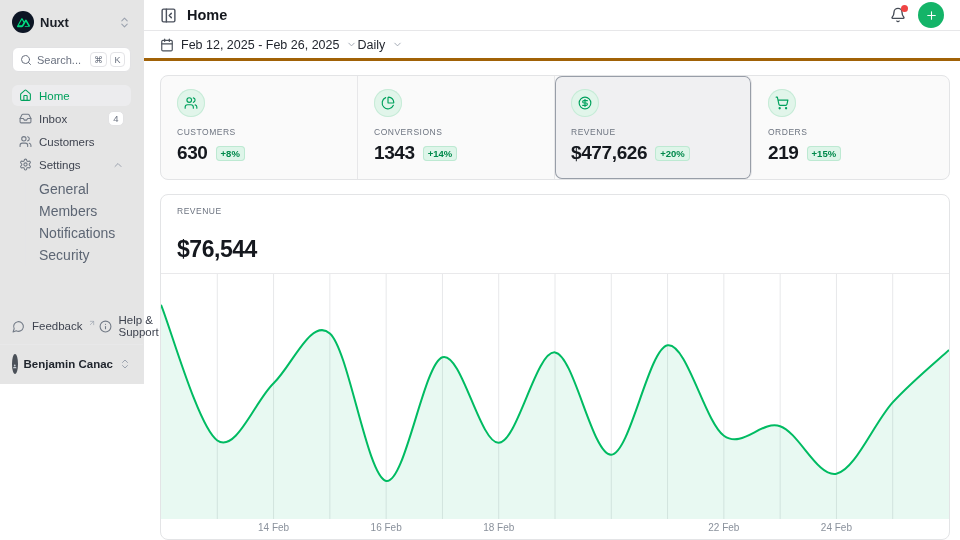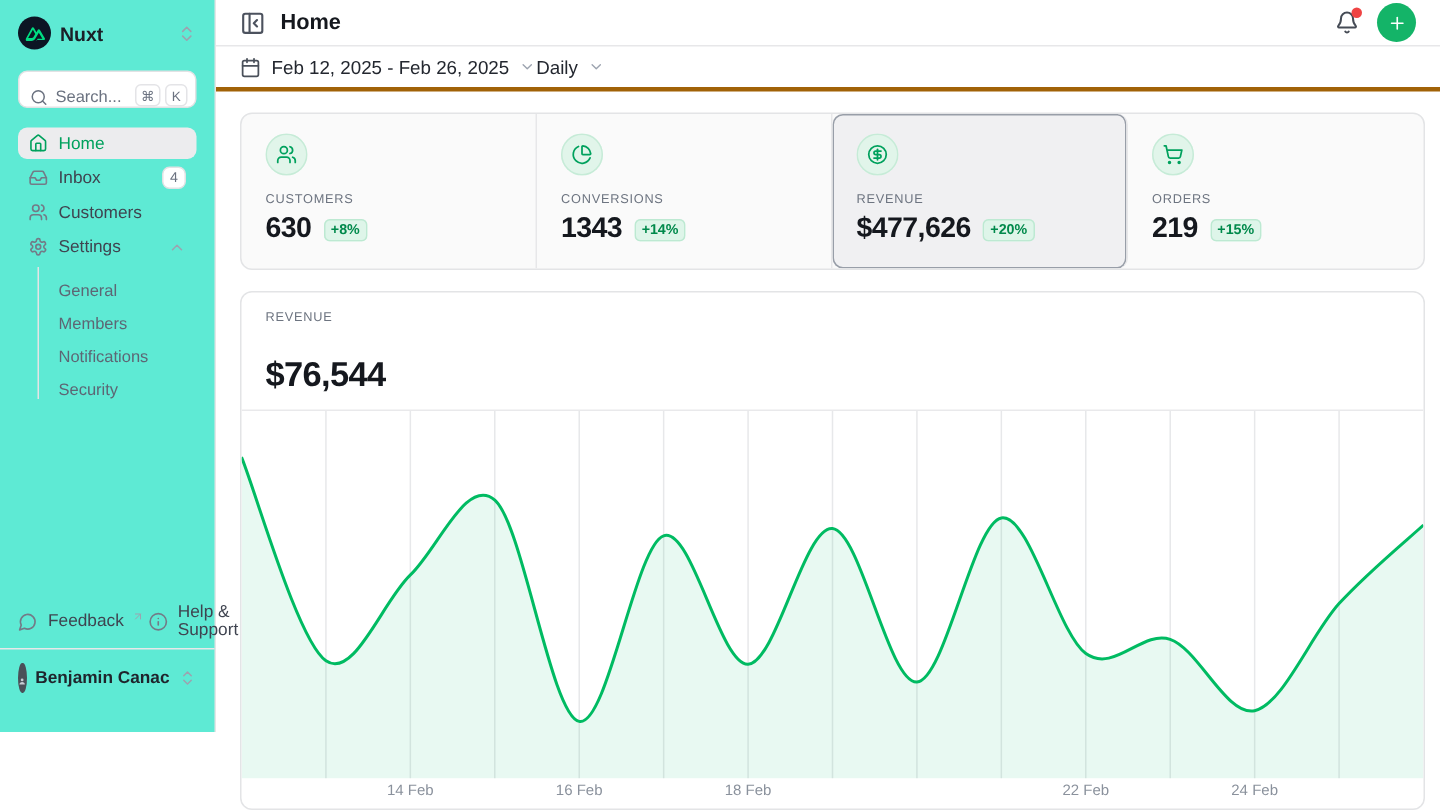--- a/index.html
+++ b/index.html
@@ -1,39 +1,39 @@
 <!DOCTYPE html>
 <html><head>
 <meta charset="utf-8">
 <style>
   * { margin:0; padding:0; box-sizing:border-box; }
   html,body { width:960px; height:540px; overflow:hidden; }
   body { font-family:"Liberation Sans", sans-serif; background:#fff; color:#15181e; display:flex; }
   svg.ic { display:block; fill:none; stroke:currentColor; stroke-width:2; stroke-linecap:round; stroke-linejoin:round; }
 
   
-  .sidebar { width:144px; min-width:144px; height:488px; background:#5eead4; border-right:1px solid #e5e5e6; display:flex; flex-direction:column; padding:10px 12px 26px; }
+  .sidebar { width:144px; min-width:144px; height:384px; background:#e5e5e5; border-right:1px solid #e5e5e6; display:flex; flex-direction:column; padding:10px 12px 10px; }
   .brand-row { display:flex; align-items:center; gap:6px; height:24px; margin-bottom:13px; }
   .brand-logo { width:22px; height:22px; border-radius:50%; background:#0c1524; display:flex; align-items:center; justify-content:center; }
   .brand-logo svg { width:13px; height:13px; }
   .brand-name { font-size:13px; font-weight:700; color:#1b1f27; }
   .selector-ic { margin-left:auto; color:#9ca3af; }
-  .search-box { height:25px; border:1px solid #e2e2e4; border-radius:6px; background:#fff; display:flex; align-items:flex-end; gap:5px; padding:0 5px 0 7px; margin-bottom:13px; cursor:pointer; }
+  .search-box { height:25px; border:1px solid #e2e2e4; border-radius:6px; background:#fff; display:flex; align-items:center; gap:5px; padding:0 5px 0 7px; margin-bottom:13px; cursor:pointer; }
   .search-box .ph { font-size:11px; color:#6b7280; }
   .kbds { margin-left:auto; display:flex; gap:3px; }
   .kbd { min-width:15px; height:15px; padding:0 3px; border:1px solid #e4e4e7; border-radius:4px; background:#fff; font-size:9px; color:#6b7280; display:flex; align-items:center; justify-content:center; }
   .nav { display:flex; flex-direction:column; gap:2px; }
   .nav-item { height:21px; border-radius:6px; display:flex; align-items:center; gap:7px; padding:0 7px; font-size:11.5px; color:#3f4450; cursor:pointer; }
   .nav-item .nic { color:#737b87; display:flex; }
   .nav-item.active { background:#ececee; color:#00a15d; font-weight:500; }
   .nav-item.active .nic { color:#00a15d; }
   .nav-badge { margin-left:auto; min-width:16px; height:15px; padding:0 4px; border:1px solid #e2e2e4; border-radius:5px; background:#fff; font-size:9.5px; color:#6b7280; display:flex; align-items:center; justify-content:center; }
   .nav-trail { margin-left:auto; color:#9ca3af; display:flex; }
   .nav-children { margin:1px 0 0 13px; border-left:1px solid #e4e4e6; padding-left:13px; display:flex; flex-direction:column; }
-  .nav-child { height:22px; display:flex; align-items:flex-end; font-size:11px; color:#5d6674; cursor:pointer; }
+  .nav-child { height:22px; display:flex; align-items:center; font-size:14px; color:#5d6674; cursor:pointer; }
   .side-spacer { flex:1; }
   .side-foot { display:flex; flex-direction:row; gap:3px; }
   .foot-item { height:20px; display:flex; align-items:center; gap:7px; font-size:11.5px; color:#3f4450; cursor:pointer; }
   .foot-item .nic { color:#737b87; display:flex; }
   .ext-arrow { color:#9ca3af; margin:-6px 0 0 -2px; display:flex; }
   .side-divider { border-top:1px solid #e8e8e9; margin:8px -12px 0; }
   .user-row { display:flex; align-items:center; gap:6px; padding-top:9px; cursor:pointer; }
   .avatar { width:20px; height:20px; border-radius:50%; background:#4a5058; overflow:hidden; display:flex; align-items:flex-end; justify-content:center; }
   .avatar svg { width:16px; height:16px; }
   .user-name { font-size:11.5px; font-weight:700; color:#1f242c; white-space:nowrap; }

